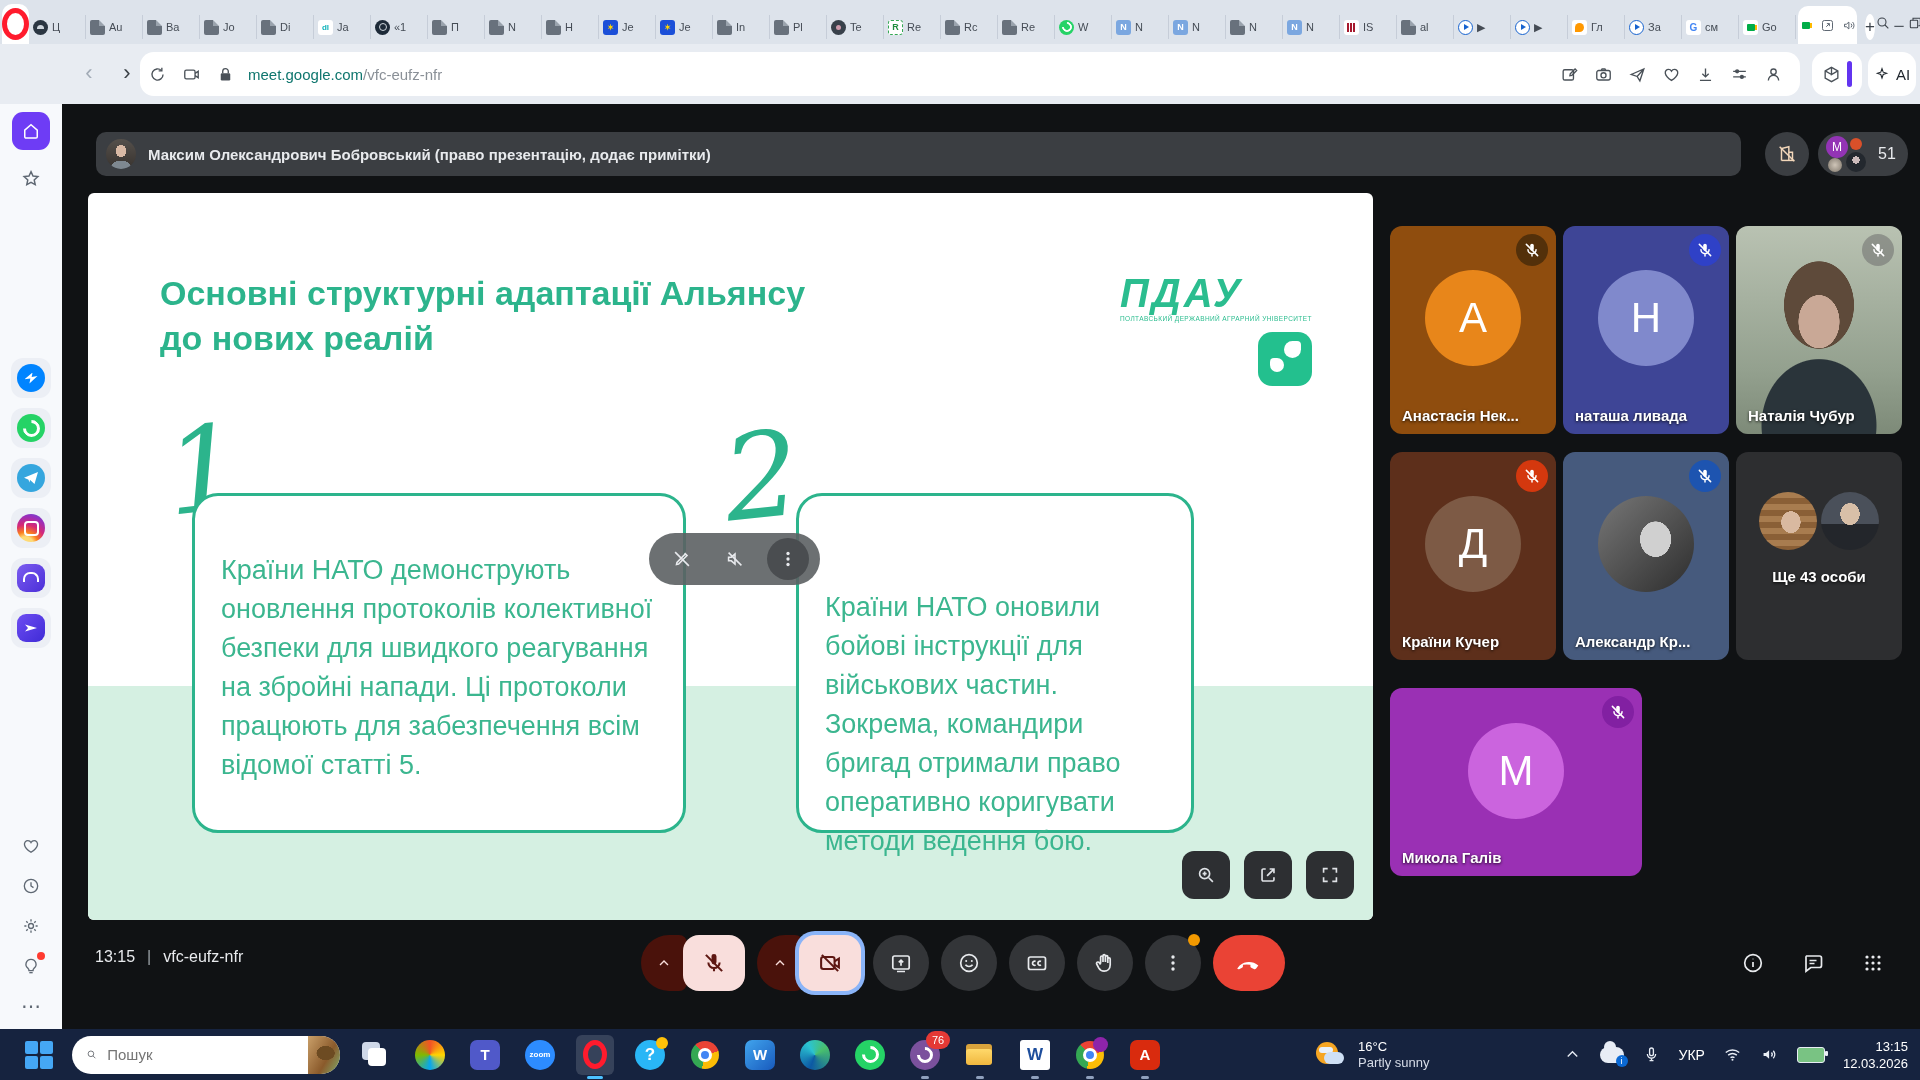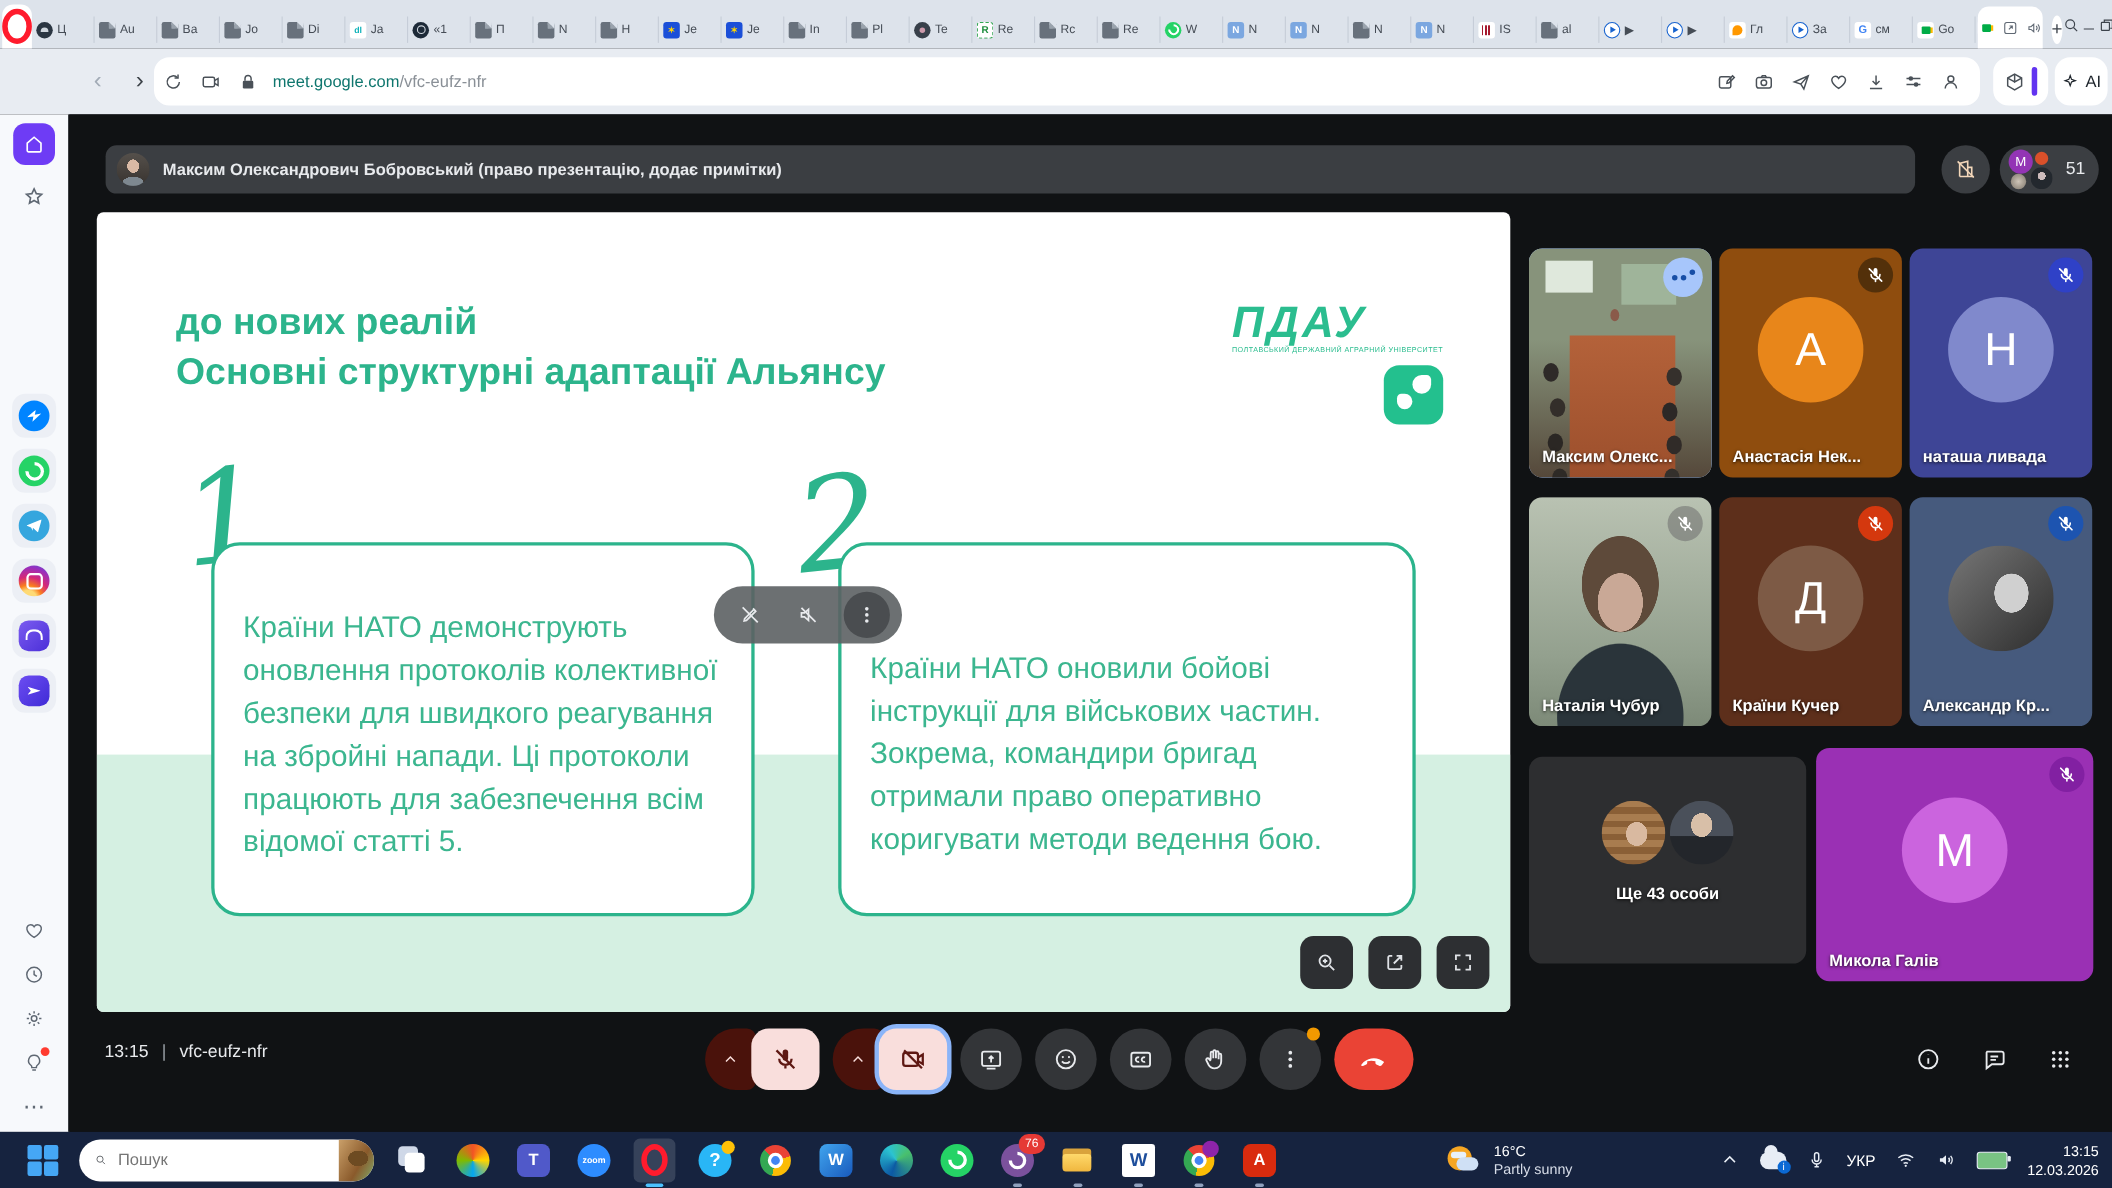--- a/index.html
+++ b/index.html
@@ -84,21 +84,21 @@
   .pp-count{color:#e8eaed;font-size:16px;}
 
   
   .slide{position:absolute;left:26px;top:89px;width:1285px;height:727px;background:#fff;border-radius:6px;overflow:hidden;}
   .mintband{position:absolute;left:0;top:493px;width:100%;height:234px;background:#d5f0e2;}
   .s-title{position:absolute;left:72px;top:78px;font-size:34px;font-weight:bold;color:#2cb48c;line-height:45px;}
   .s-num{position:absolute;font-family:"DejaVu Serif",serif;font-style:italic;font-size:118px;color:#2cb48c;transform:rotate(-6deg);line-height:1;}
   .n1{left:78px;top:218px;} .n2{left:636px;top:224px;}
   .sbox{position:absolute;top:300px;height:340px;background:#fff;border:3px solid #2cb48c;border-radius:26px;box-sizing:border-box;color:#3bb68f;font-size:27px;line-height:39px;}
   .sbox1{left:104px;width:494px;padding:55px 20px 0 26px;}
-  .sbox2{left:674px;width:525px;padding:92px 18px 16px 26px;}
+  .sbox2{left:708px;width:398px;padding:92px 18px 16px 26px;}
   .s-logo{position:absolute;left:1032px;top:80px;display:flex;align-items:flex-end;gap:10px;flex-direction:column;}
   .pdau{color:#2bbd8f;}
   .pdau-t{font-size:40px;font-weight:bold;font-style:italic;letter-spacing:3px;line-height:40px;}
   .pdau-s{font-size:6.5px;letter-spacing:.4px;margin-top:2px;}
   .leaf-sq{width:54px;height:54px;border-radius:14px;background:#23c08e;position:relative;}
   .leaf-sq::before{content:"";position:absolute;left:26px;top:9px;width:17px;height:17px;background:#fff;border-radius:50% 4px 50% 50%;}
   .leaf-sq::after{content:"";position:absolute;left:12px;top:26px;width:14px;height:14px;background:#fff;border-radius:4px 50% 50% 50%;}
   .float-tools{position:absolute;left:561px;top:340px;width:159px;height:52px;background:rgba(92,96,99,.9);border-radius:28px;display:flex;align-items:center;justify-content:space-around;padding:0 6px;}
   .ft-btn{width:42px;height:42px;border-radius:50%;display:flex;align-items:center;justify-content:center;}
   .ft-btn svg{width:22px;height:22px;stroke:#e8eaed;stroke-width:1.7;fill:none;}
@@ -536,22 +536,22 @@
           <span class="pv2"></span>
           <span class="pv3"></span>
           <span class="pv4"></span>
         </div>
       <span class="pp-count">51</span>
     </div>
 
     <div class="slide">
       <div class="mintband"></div>
       <div class="s-title">
+        <div>Основні структурні адаптації Альянсу</div>
         <div>до нових реалій</div>
-        <div>Основні структурні адаптації Альянсу</div>
       </div>
       <div class="s-logo">
         <div class="pdau">
           <div class="pdau-t">ПДАУ</div>
           <div class="pdau-s">ПОЛТАВСЬКИЙ ДЕРЖАВНИЙ АГРАРНИЙ УНІВЕРСИТЕТ</div>
         </div>
         <div class="leaf-sq"></div>
       </div>
       <div class="s-num n1">1</div>
       <div class="s-num n2">2</div>
@@ -594,28 +594,20 @@
           </div>
         <div class="zc-btn">
             <svg viewBox="0 0 24 24">
               <path d="M5 9.5V5h4.5M14.5 5H19v4.5M19 14.5V19h-4.5M9.5 19H5v-4.5"></path>
             </svg>
           </div>
       </div>
     </div>
 
     <div class="tiles">
-        <div class="tile t-video speaking">
-    <div class="scene s-video"></div>
-
-    <div class="t-more">
-            <span></span>
-          </div>
-    <div class="t-name">Максим Олекс...</div>
-  </div>
         <div class="tile t-initial" style="background: rgb(143, 77, 14);">
     <div class="scene s-initial"></div>
     <div class="t-avatar" style="background: rgb(232, 134, 26);">
             <span>А</span>
           </div>
     <div class="t-mic" style="background: rgb(83, 48, 10);">
       <svg viewBox="0 0 24 24" fill="none" stroke="#fff" stroke-width="2" stroke-linecap="round">
               <rect x="9.6" y="3.6" width="4.8" height="9.6" rx="2.4" fill="#fff" stroke="none"></rect>
               <path d="M6.6 11.5a5.4 5.4 0 0 0 10.8 0M12 16.9v3"></path>
               <path d="M4.5 4.5l15 15"></path>

